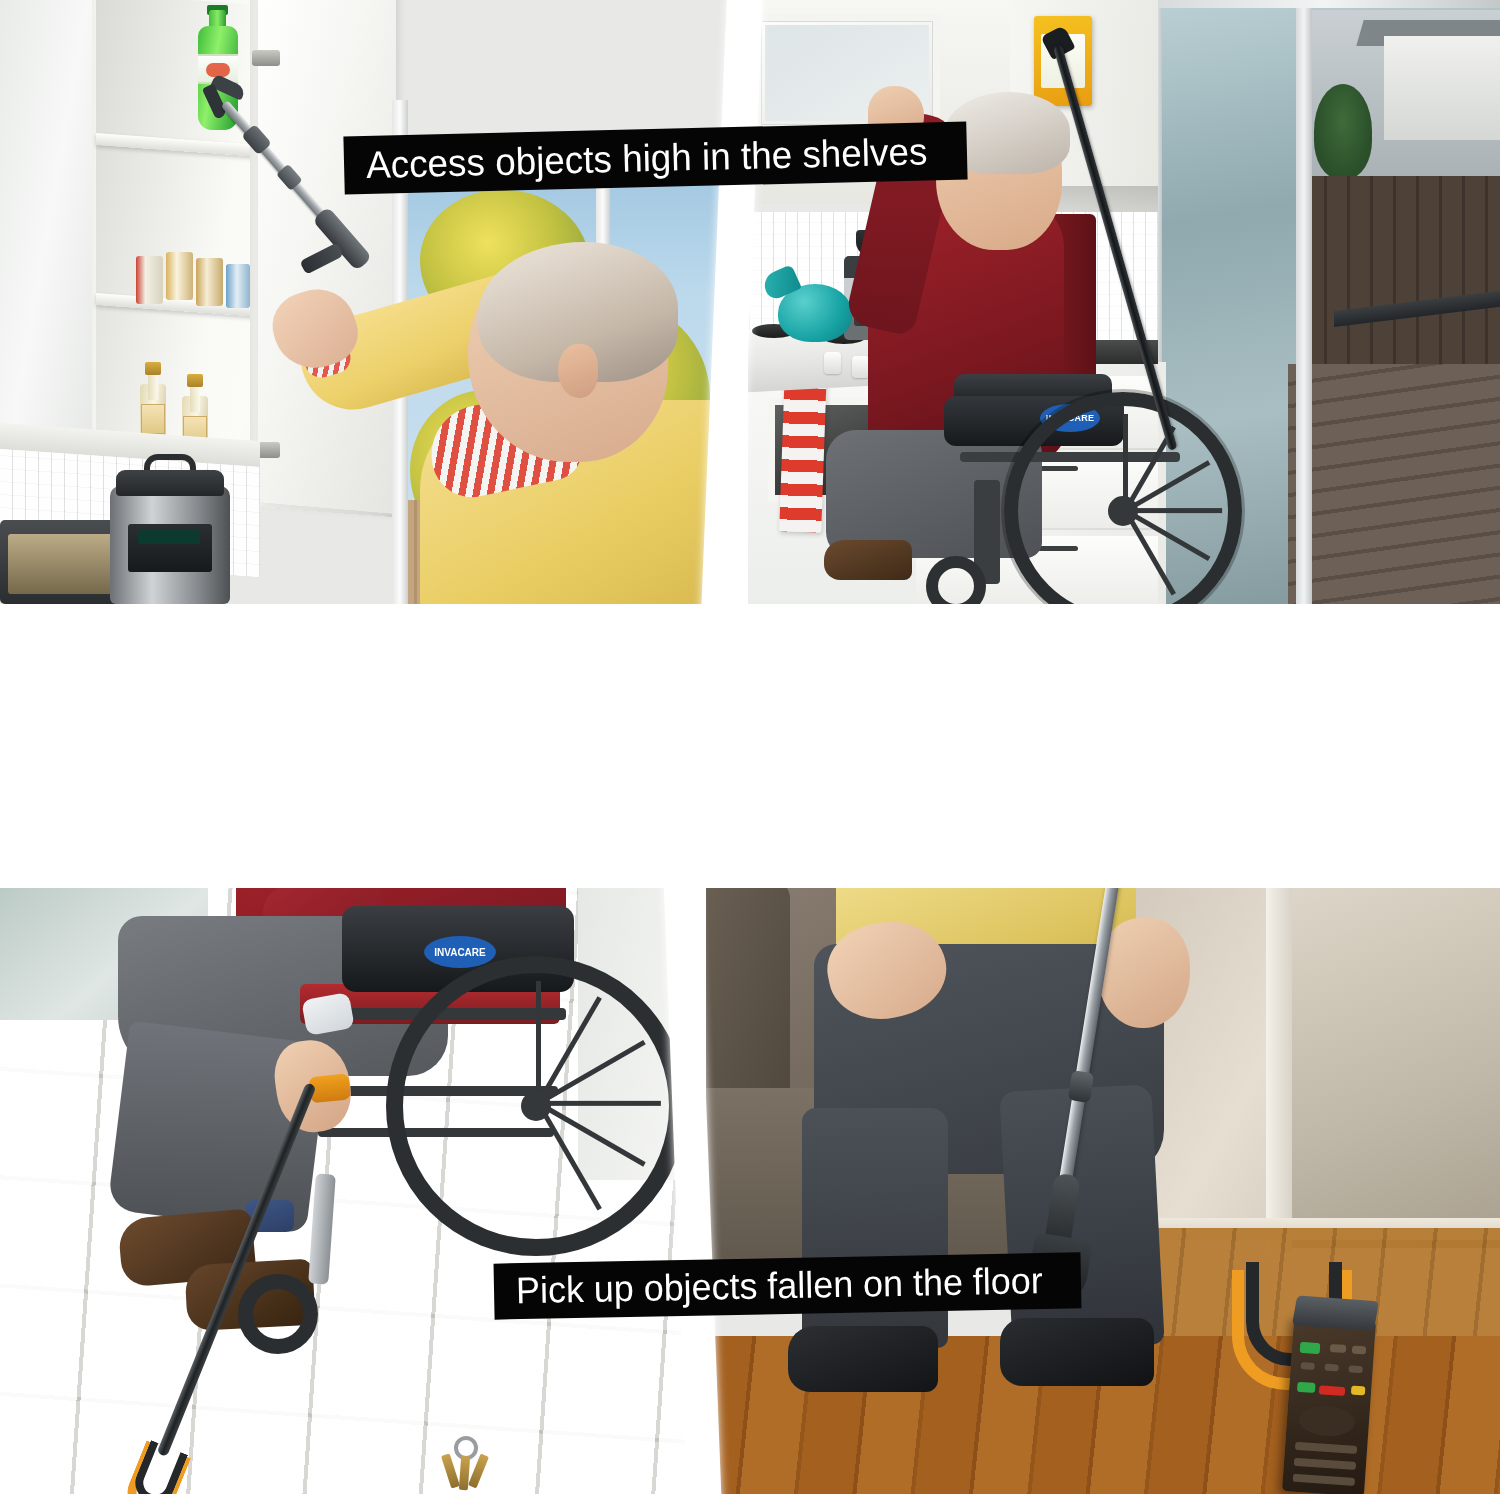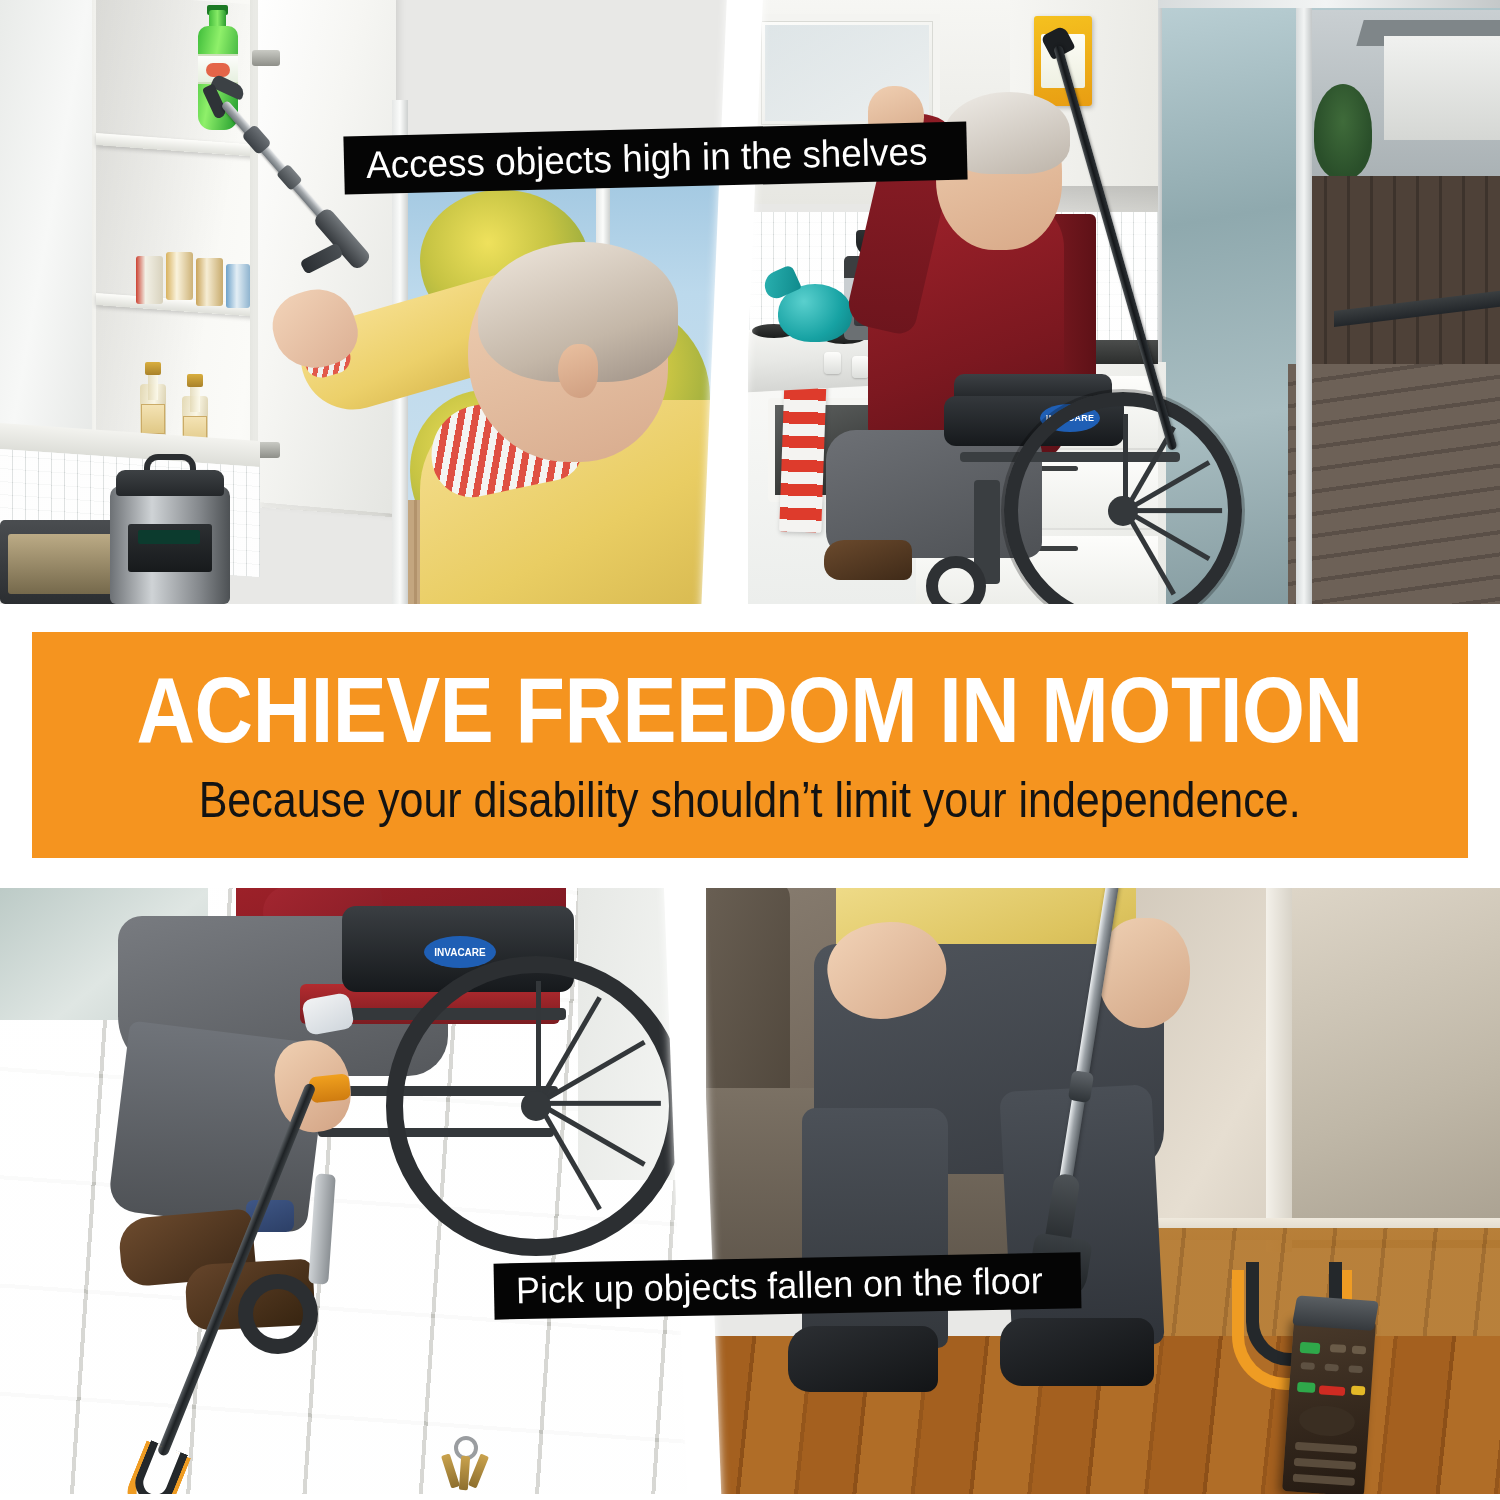--- a/index.html
+++ b/index.html
@@ -671,24 +671,20 @@
     <div class="btn" style="left:10px; top:126px; width:62px; height:8px; background:#5a4c3c;"></div>
     <div class="btn" style="left:10px; top:142px; width:62px; height:8px; background:#5a4c3c;"></div>
     <div class="btn" style="left:10px; top:158px; width:62px; height:8px; background:#5a4c3c;"></div>
   </div>
 
   <div class="divider" id="div-top"></div>
   <div class="divider" id="div-bot"></div>
   <div class="divider" id="gap-mid"></div>
   <div class="divider" id="gap-bottomedge"></div>
 
-  <div id="banner" style="background: rgb(245, 148, 31);">
-    <div class="headline">ACHIEVE FREEDOM IN MOTION</div>
-    <div class="subline">Because your disability shouldn’t limit your independence.</div>
-  </div>
 
   <div class="caption" id="cap-top">
     <span>Access objects high in the shelves</span>
   </div>
   <div class="caption" id="cap-bot">
     <span>Pick up objects fallen on the floor</span>
   </div>
 
 </div>
 

